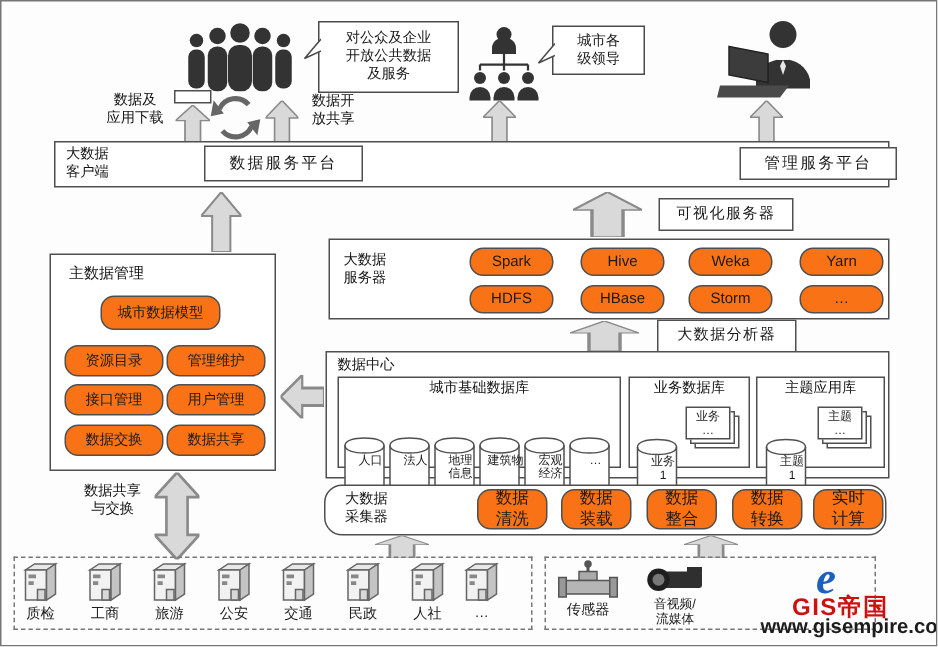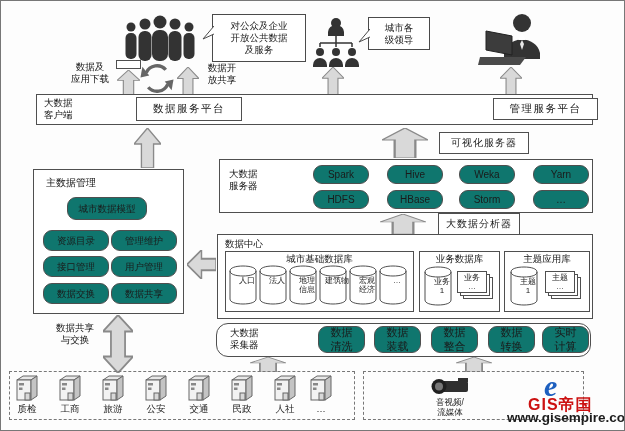--- a/index.html
+++ b/index.html
@@ -1,35 +1,35 @@
 <!DOCTYPE html>
 <html><head>
 <meta charset="utf-8">
 <style>
   html,body{margin:0;padding:0;background:#fff;}
   .stage{position:relative;width:625px;height:431px;background:#fdfdfd;border:1px solid #777;
          box-sizing:border-box;overflow:hidden;font-family:"Liberation Sans",sans-serif;color:#1a1a1a;}
   .abs{position:absolute;}
   .bx{position:absolute;border:1px solid #4f4f4f;background:#fff;box-sizing:border-box;}
-  .chip{position:absolute;border:1px solid #4f4f4f;border-radius:9px;background:#0f766e;box-sizing:border-box;
+  .chip{position:absolute;border:1px solid #4f4f4f;border-radius:9px;background:#f97316;box-sizing:border-box;
         display:flex;align-items:center;justify-content:center;text-align:center;}
   .ctr{display:flex;align-items:center;justify-content:center;text-align:center;}
   .lbl{position:absolute;color:#141414;}
   .pre{white-space:pre-line;}
   .t8{font-size:8px;line-height:1.15;}
   .t85{font-size:11px;line-height:1.2;}
   .t9{font-size:9.5px;line-height:1.25;}
   .t10{font-size:10px;line-height:1.2;}
   .t105{font-size:10.5px;letter-spacing:1.5px;margin-left:28px;}
   .arr{position:absolute;}
   .arr polygon{fill:#d9d9d9;stroke:#8a8a8a;stroke-width:2;}
   .callout{position:absolute;border:1px solid #4a4a4a;background:#fff;box-sizing:border-box;
            text-align:center;display:flex;align-items:center;justify-content:center;}
   .tail{position:absolute;left:-11px;top:10px;}
-  .cyl{position:absolute;width:36px;height:40px;}
+  .cyl{position:absolute;width:36px;height:40px;margin-top:26px;}
   .cyl svg{position:absolute;left:0;top:0;}
   .cyl .cyl-t{position:absolute;left:0;right:0;top:12px;text-align:center;font-size:8px;line-height:1.1;}
   .stack{position:absolute;width:38px;height:30px;}
   .stack .sh{position:absolute;border:1px solid #4f4f4f;background:#fff;width:30px;height:22px;box-sizing:border-box;}
   .dashed{position:absolute;border:1.5px dashed #777;box-sizing:border-box;background:transparent;}
   .srcitem{position:absolute;width:40px;text-align:center;}
   .srcitem .ic{display:block;margin:0 auto;}
   .srcitem .sl{font-size:9.5px;margin-top:1px;}
   .wm-e{position:absolute;font-family:"Liberation Serif",serif;font-weight:bold;font-style:italic;
         font-size:30px;color:#1d5fbf;}
@@ -151,21 +151,21 @@
   <div class="chip t10" style="left:458px;top:164px;width:56px;height:19px">Weka</div>
   <div class="chip t10" style="left:532px;top:164px;width:56px;height:19px">Yarn</div>
   <div class="chip t10" style="left:312px;top:189px;width:56px;height:19px">HDFS</div>
   <div class="chip t10" style="left:386px;top:189px;width:56px;height:19px">HBase</div>
   <div class="chip t10" style="left:458px;top:189px;width:56px;height:19px">Storm</div>
   <div class="chip t10" style="left:532px;top:189px;width:56px;height:19px">…</div>
 
   <svg class="arr" style="left:379px;top:213px" width="46" height="20" viewBox="0 0 40 60" preserveAspectRatio="none">
       <polygon points="20,0 40,24 29,24 29,60 11,60 11,24 0,24"></polygon>
     </svg>
-  <div class="bx ctr t10" style="left:437px;top:212px;width:82px;height:22px;letter-spacing:1px">大数据分析器</div>
+  <div class="bx ctr t10" style="left:437px;top:212px;width:93px;height:22px;letter-spacing:1px">大数据分析器</div>
 
   <div class="bx" style="left:32px;top:168px;width:151px;height:145px"></div>
   <div class="lbl t10" style="left:45px;top:176px">主数据管理</div>
   <div class="chip t9" style="left:66px;top:196px;width:80px;height:23px">城市数据模型</div>
   <div class="chip t9" style="left:42px;top:229px;width:66px;height:21px">资源目录</div>
   <div class="chip t9" style="left:110px;top:229px;width:66px;height:21px">管理维护</div>
   <div class="chip t9" style="left:42px;top:255px;width:66px;height:21px">接口管理</div>
   <div class="chip t9" style="left:110px;top:255px;width:66px;height:21px">用户管理</div>
   <div class="chip t9" style="left:42px;top:282px;width:66px;height:21px">数据交换</div>
   <div class="chip t9" style="left:110px;top:282px;width:66px;height:21px">数据共享</div>
@@ -371,20 +371,31 @@
         <polygon points="17,6 23,2 23,22 17,26" fill="#c4c4c4" stroke="#666"></polygon>
         <rect x="5" y="9" width="5" height="2.5" fill="#888"></rect>
         <rect x="5" y="13.5" width="3.5" height="2.5" fill="#888"></rect>
         <rect x="11" y="19" width="5" height="7" fill="#d8d8d8" stroke="#666"></rect>
       </svg>
     <div class="sl">…</div>
   </div>
 
   <div class="dashed" style="left:362px;top:370px;width:221px;height:49px"></div>
 
+  <div class="srcitem" style="left:368px;top:372px;width:46px">
+    <svg class="ic" width="40" height="26" viewBox="0 0 40 26">
+        <line x1="20" y1="1" x2="20" y2="8" stroke="#555" stroke-width="2"></line>
+        <circle cx="20" cy="3" r="2.5" fill="#555"></circle>
+        <rect x="14" y="8" width="12" height="6" fill="#aaa" stroke="#555"></rect>
+        <rect x="2" y="14" width="36" height="9" rx="2" fill="#b5b5b5" stroke="#555"></rect>
+        <rect x="0.5" y="12" width="5" height="13" fill="#999" stroke="#555"></rect>
+        <rect x="34.5" y="12" width="5" height="13" fill="#999" stroke="#555"></rect>
+      </svg>
+    <div class="sl">传感器</div>
+  </div>
   <div class="srcitem" style="left:424px;top:377px;width:50px">
     <svg class="ic" width="40" height="18" viewBox="0 0 40 18">
         <rect x="9" y="3" width="29" height="11" rx="2" fill="#2f2f2f"></rect>
         <circle cx="9" cy="8.5" r="7.5" fill="#1f1f1f"></circle>
         <circle cx="9" cy="8.5" r="4" fill="#777"></circle>
         <rect x="28" y="0" width="10" height="4" fill="#2f2f2f"></rect>
       </svg>
     <div class="sl t85 pre" style="font-size:8.5px">音视频/
 流媒体</div>
   </div>

